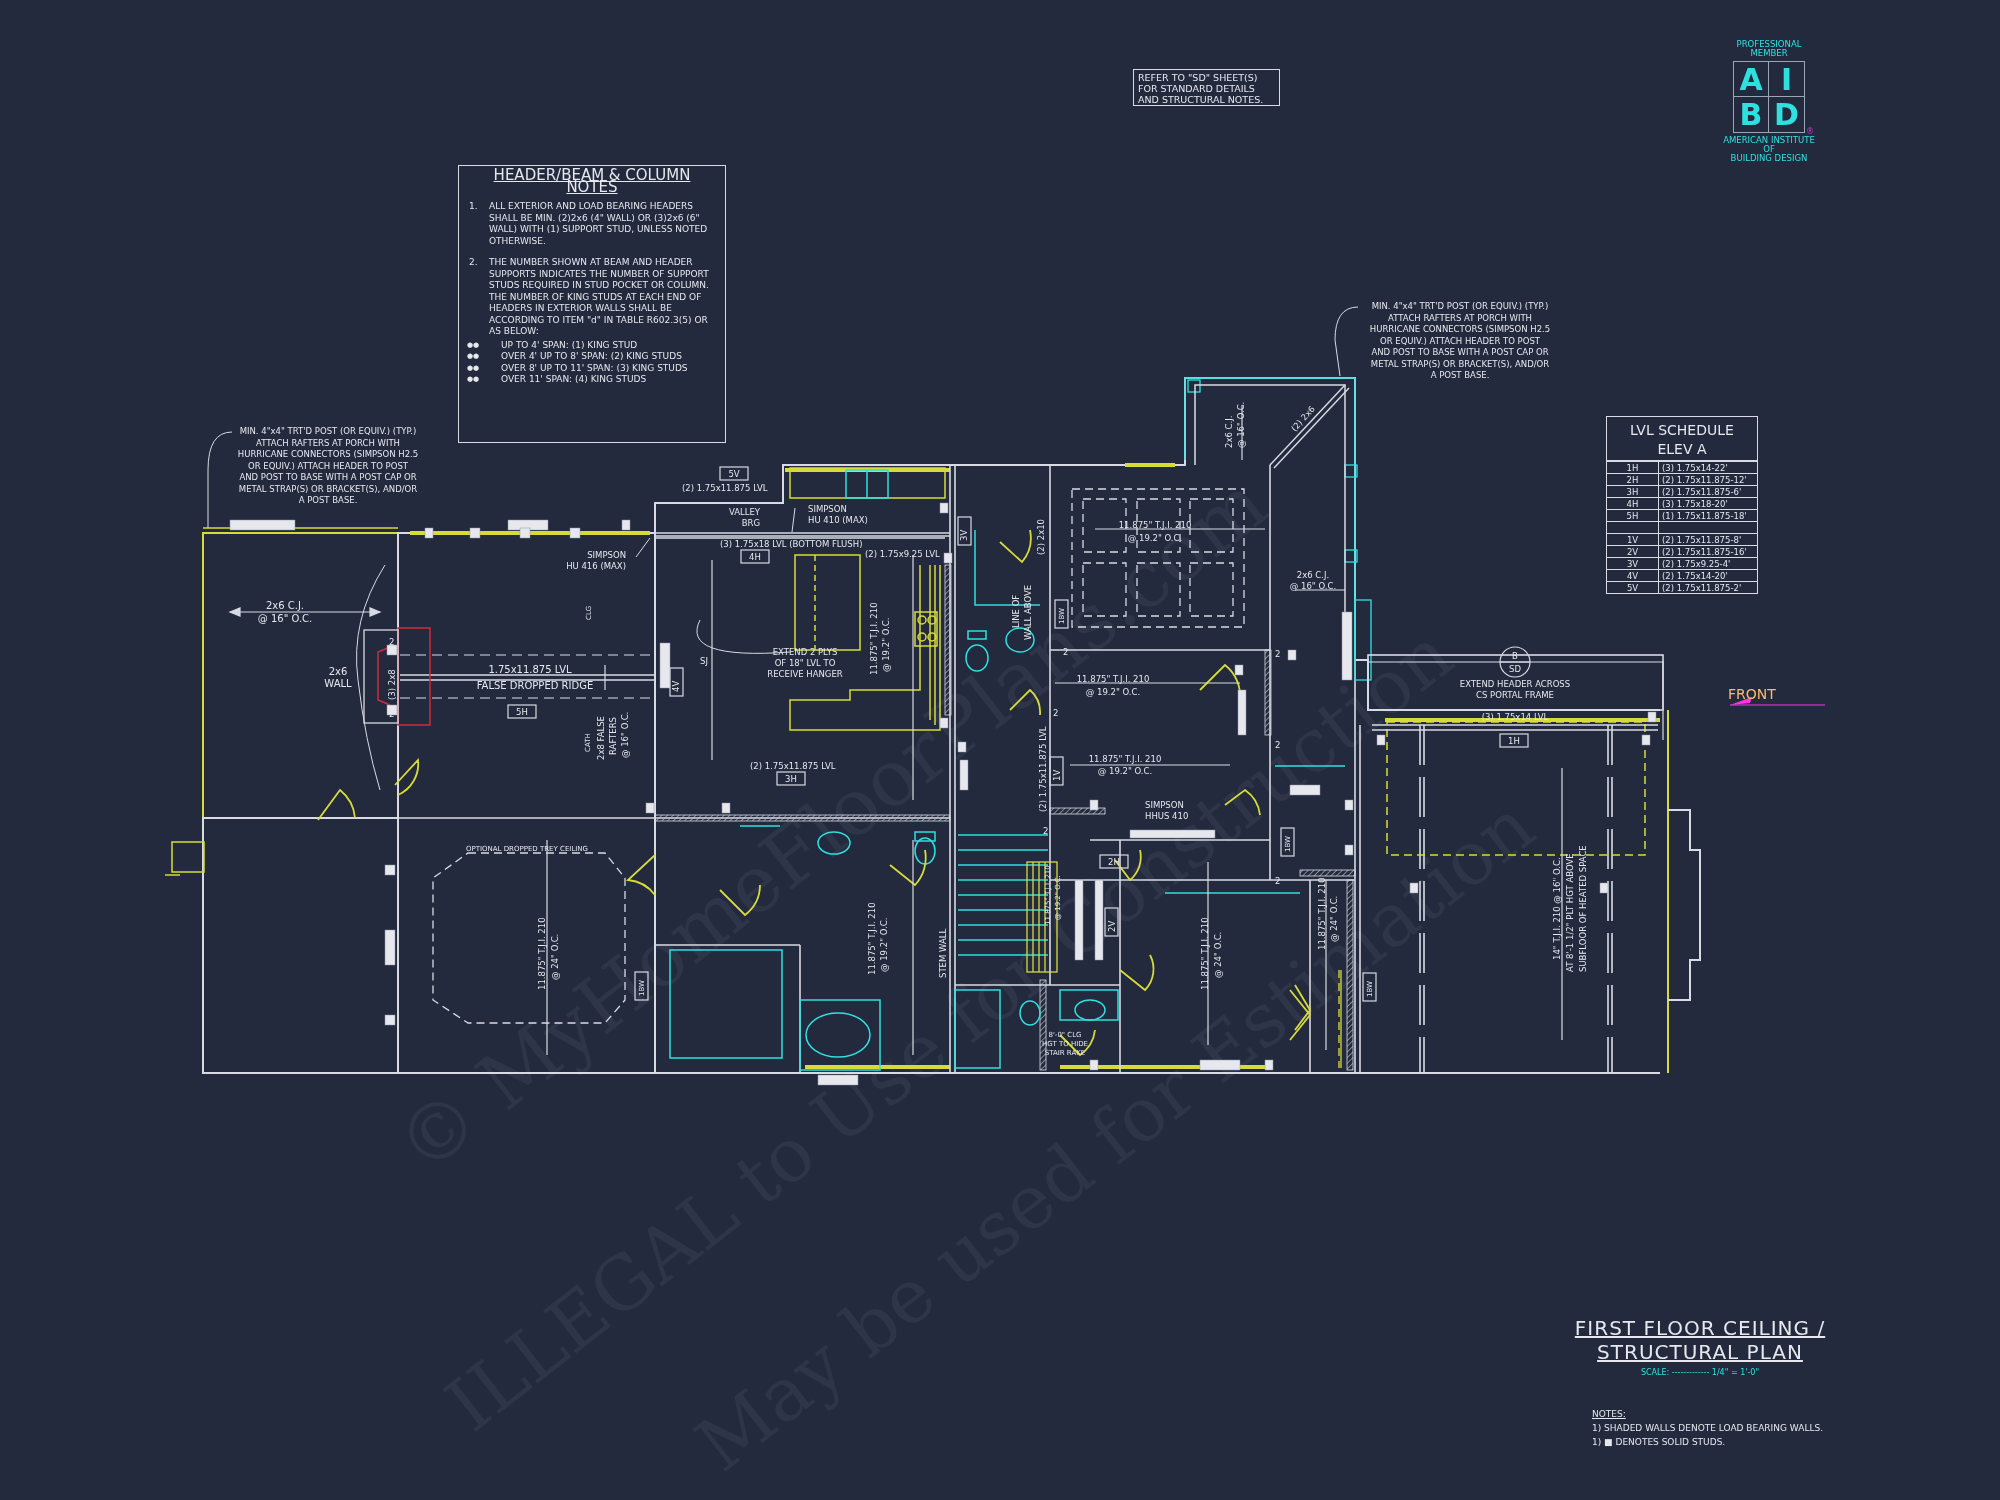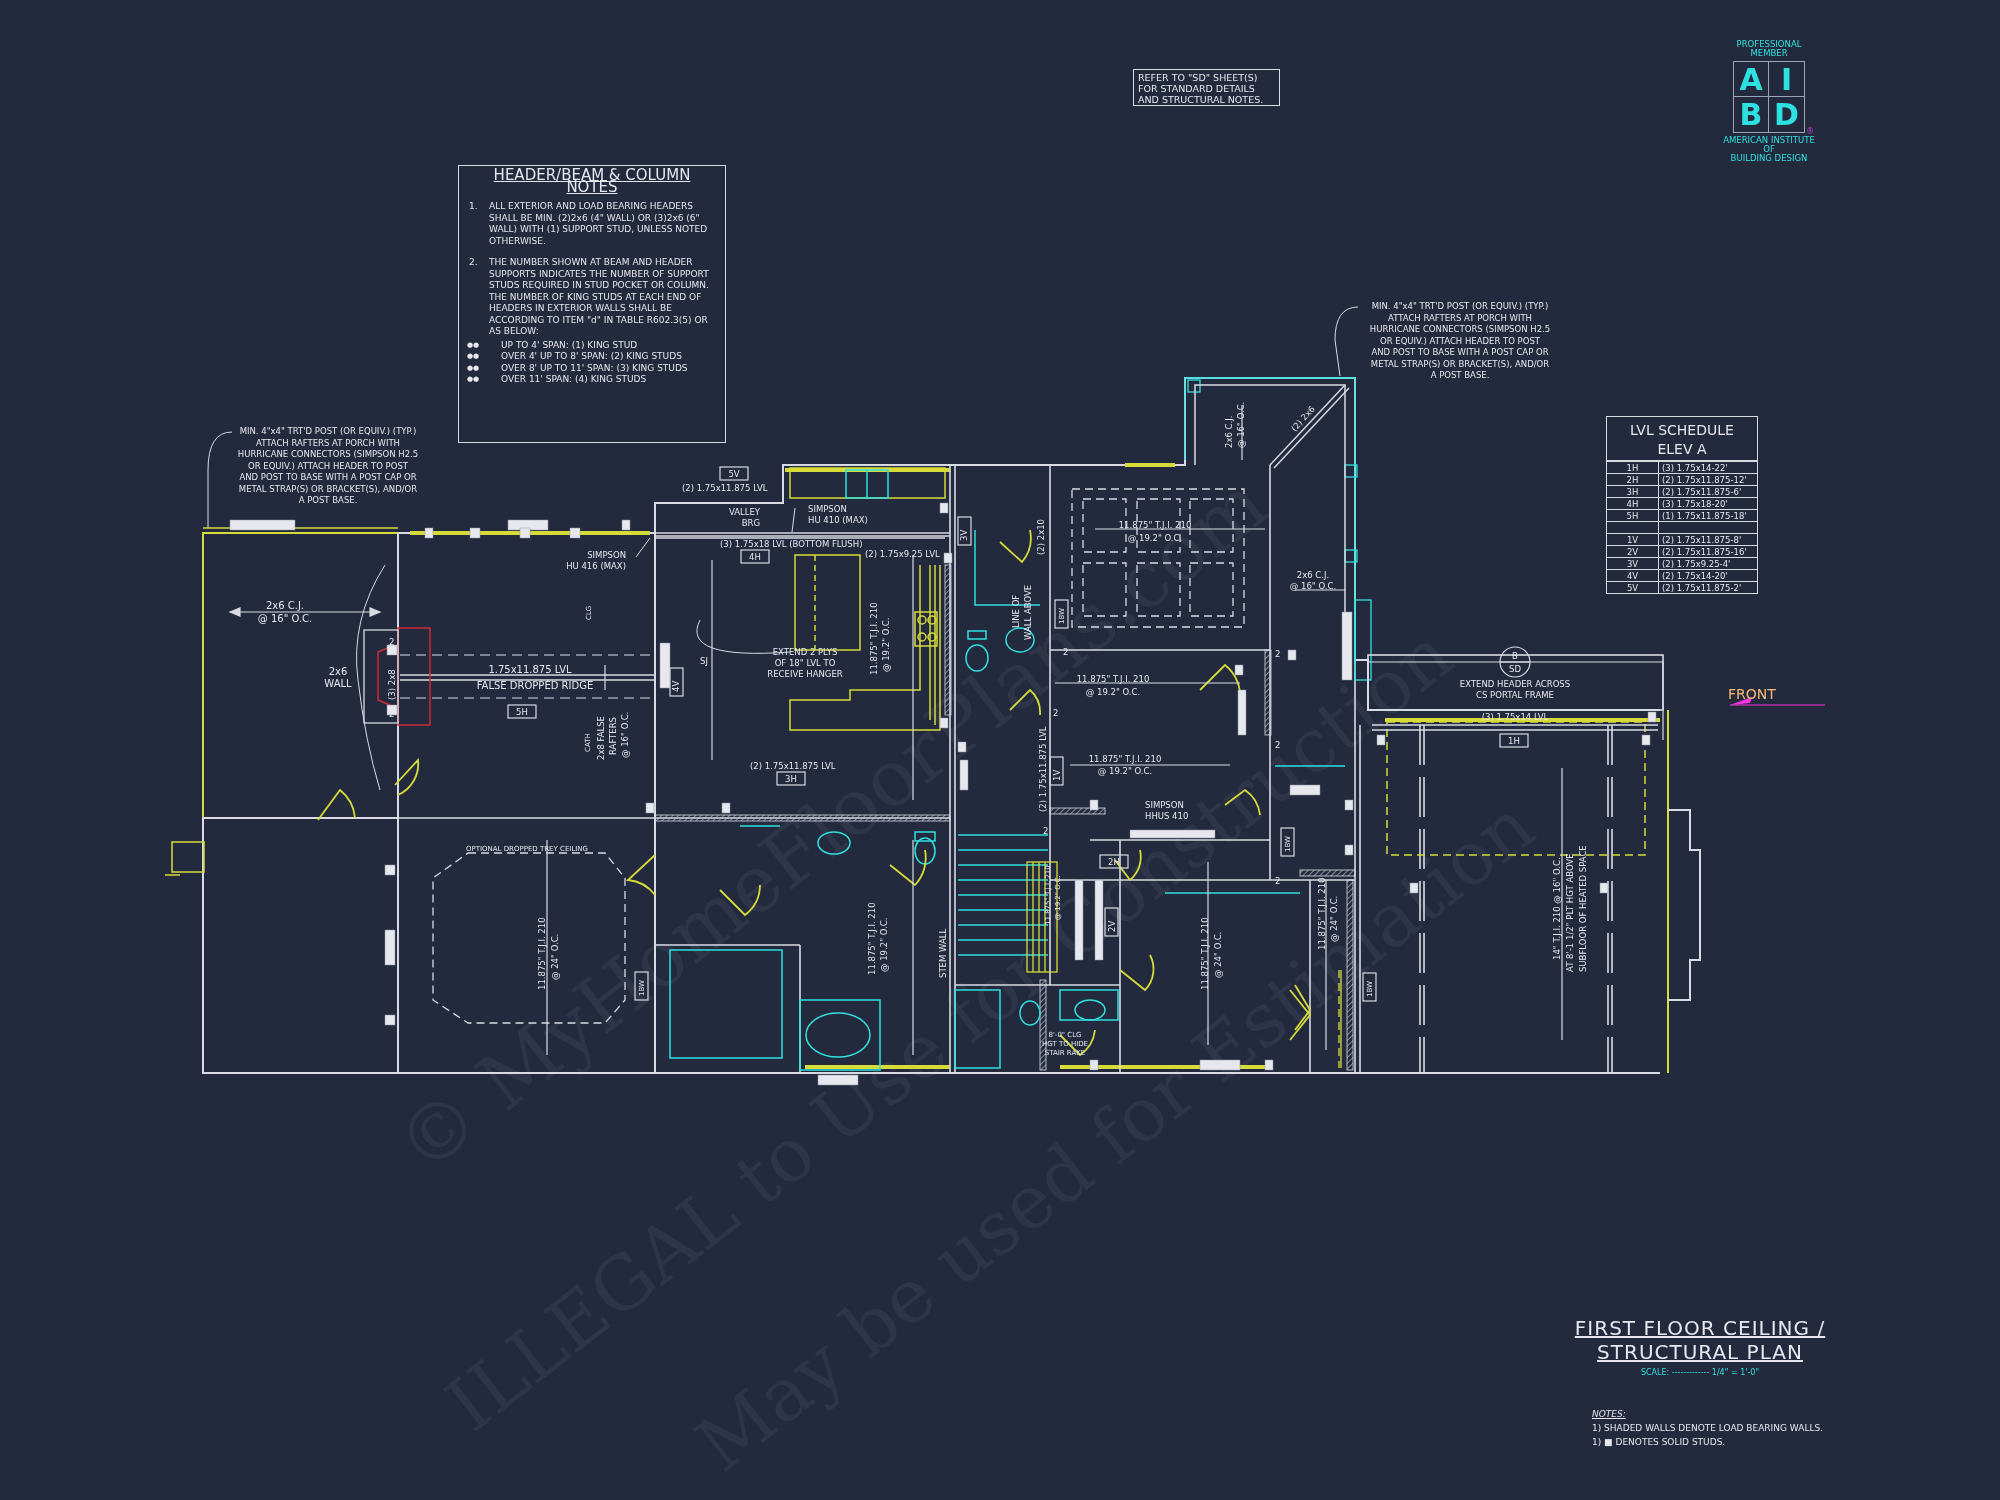--- a/index.html
+++ b/index.html
@@ -3,21 +3,21 @@
 <meta charset="utf-8">
 <style>
   html,body{margin:0;padding:0;background:#232a3d;}
   body{width:2000px;height:1500px;position:relative;overflow:hidden;font-family:"DejaVu Sans",sans-serif;color:#e6e8ee;}
   #canvas{position:absolute;left:0;top:0;width:2000px;height:1500px;}
   svg text{font-family:"DejaVu Sans",sans-serif;fill:#e6e8ee;}
   .lbl{font-size:10px;}
   .sm{font-size:8.5px;}
   .xs{font-size:7px;}
   .panel{position:absolute;border:1.5px solid #d8dbe3;color:#e6e8ee;box-sizing:border-box;}
-  .u{text-decoration:underline;font-style:italic;}
+  .u{text-decoration:underline;}
   .bracing{left:210px;top:257px;width:182px;height:83px;text-align:center;font-size:10.5px;line-height:12px;padding-top:4px;}
   .bracing .t{font-size:14px;line-height:17px;text-decoration:underline;}
   .hdrnotes{left:434px;top:165px;width:268px;height:278px;font-size:9px;line-height:11.5px;padding:4px 10px;margin-left:24px;}
   .hdrnotes .t{font-size:15px;text-decoration:underline;text-align:center;margin-bottom:8px;}
   .hdrnotes ol{margin:0;padding:0;list-style:none;}
   .hdrnotes li{display:flex;margin-bottom:10px;}
   .hdrnotes li .n{width:20px;flex:none;}
   .hdrnotes .bul{display:flex;margin-left:-2px;}
   .hdrnotes .bul .d{width:34px;flex:none;font-size:7px;}
   .refsd{left:1133px;top:69px;width:147px;height:37px;font-size:9.5px;line-height:11px;padding:2px 4px;}

